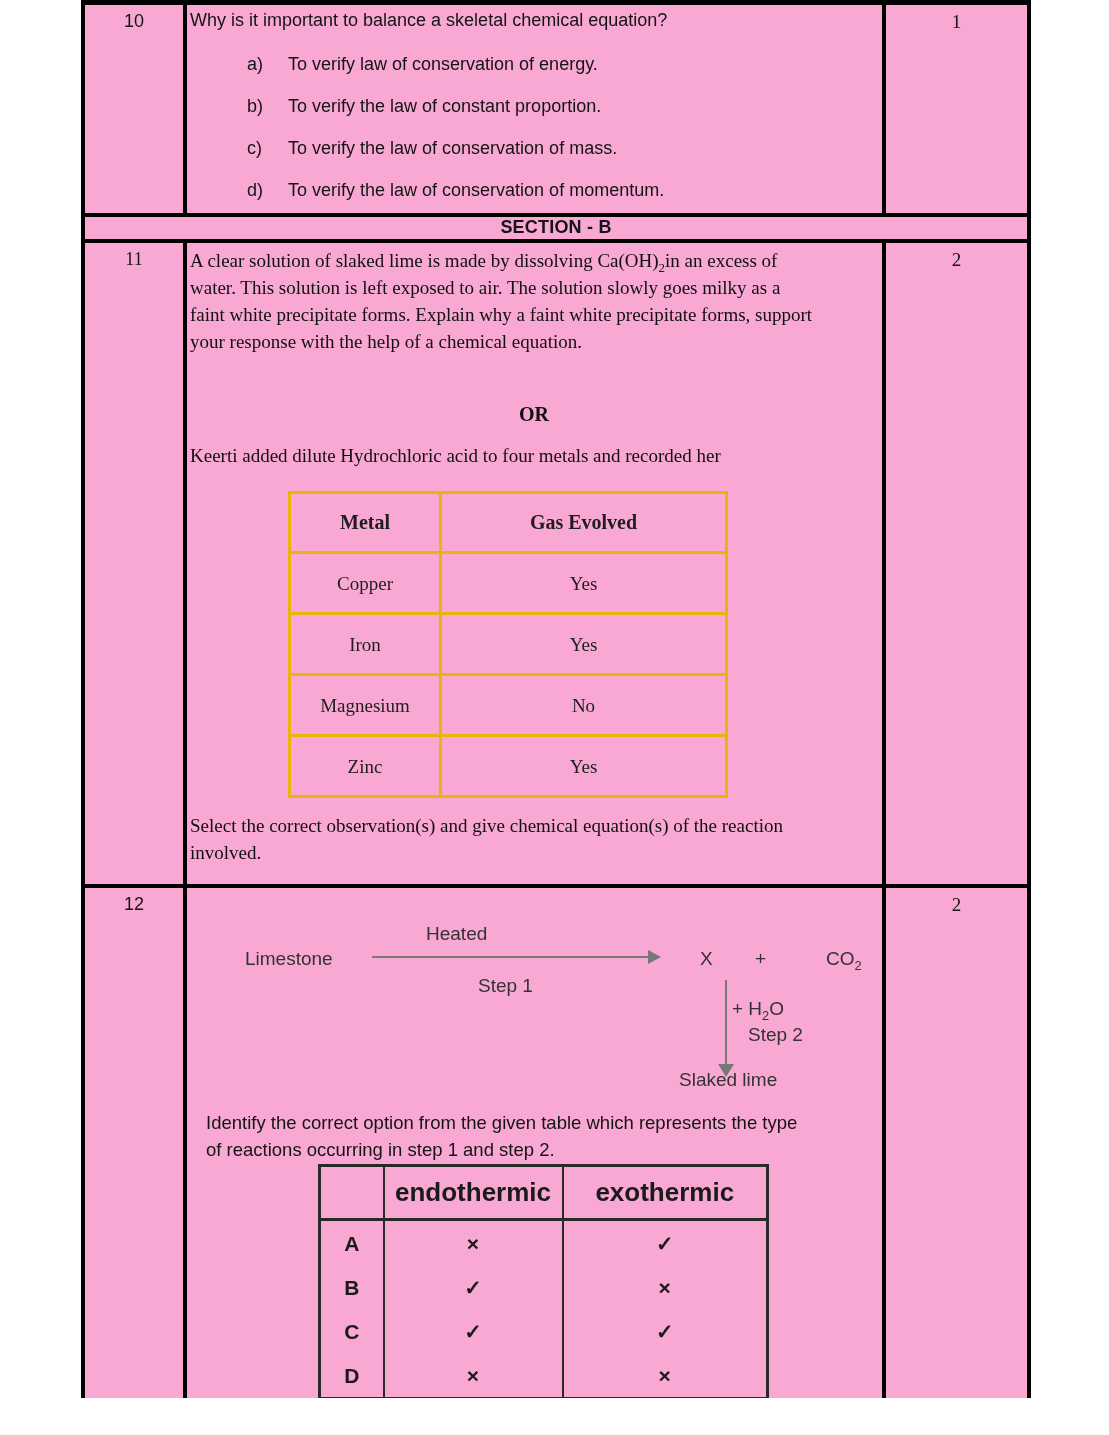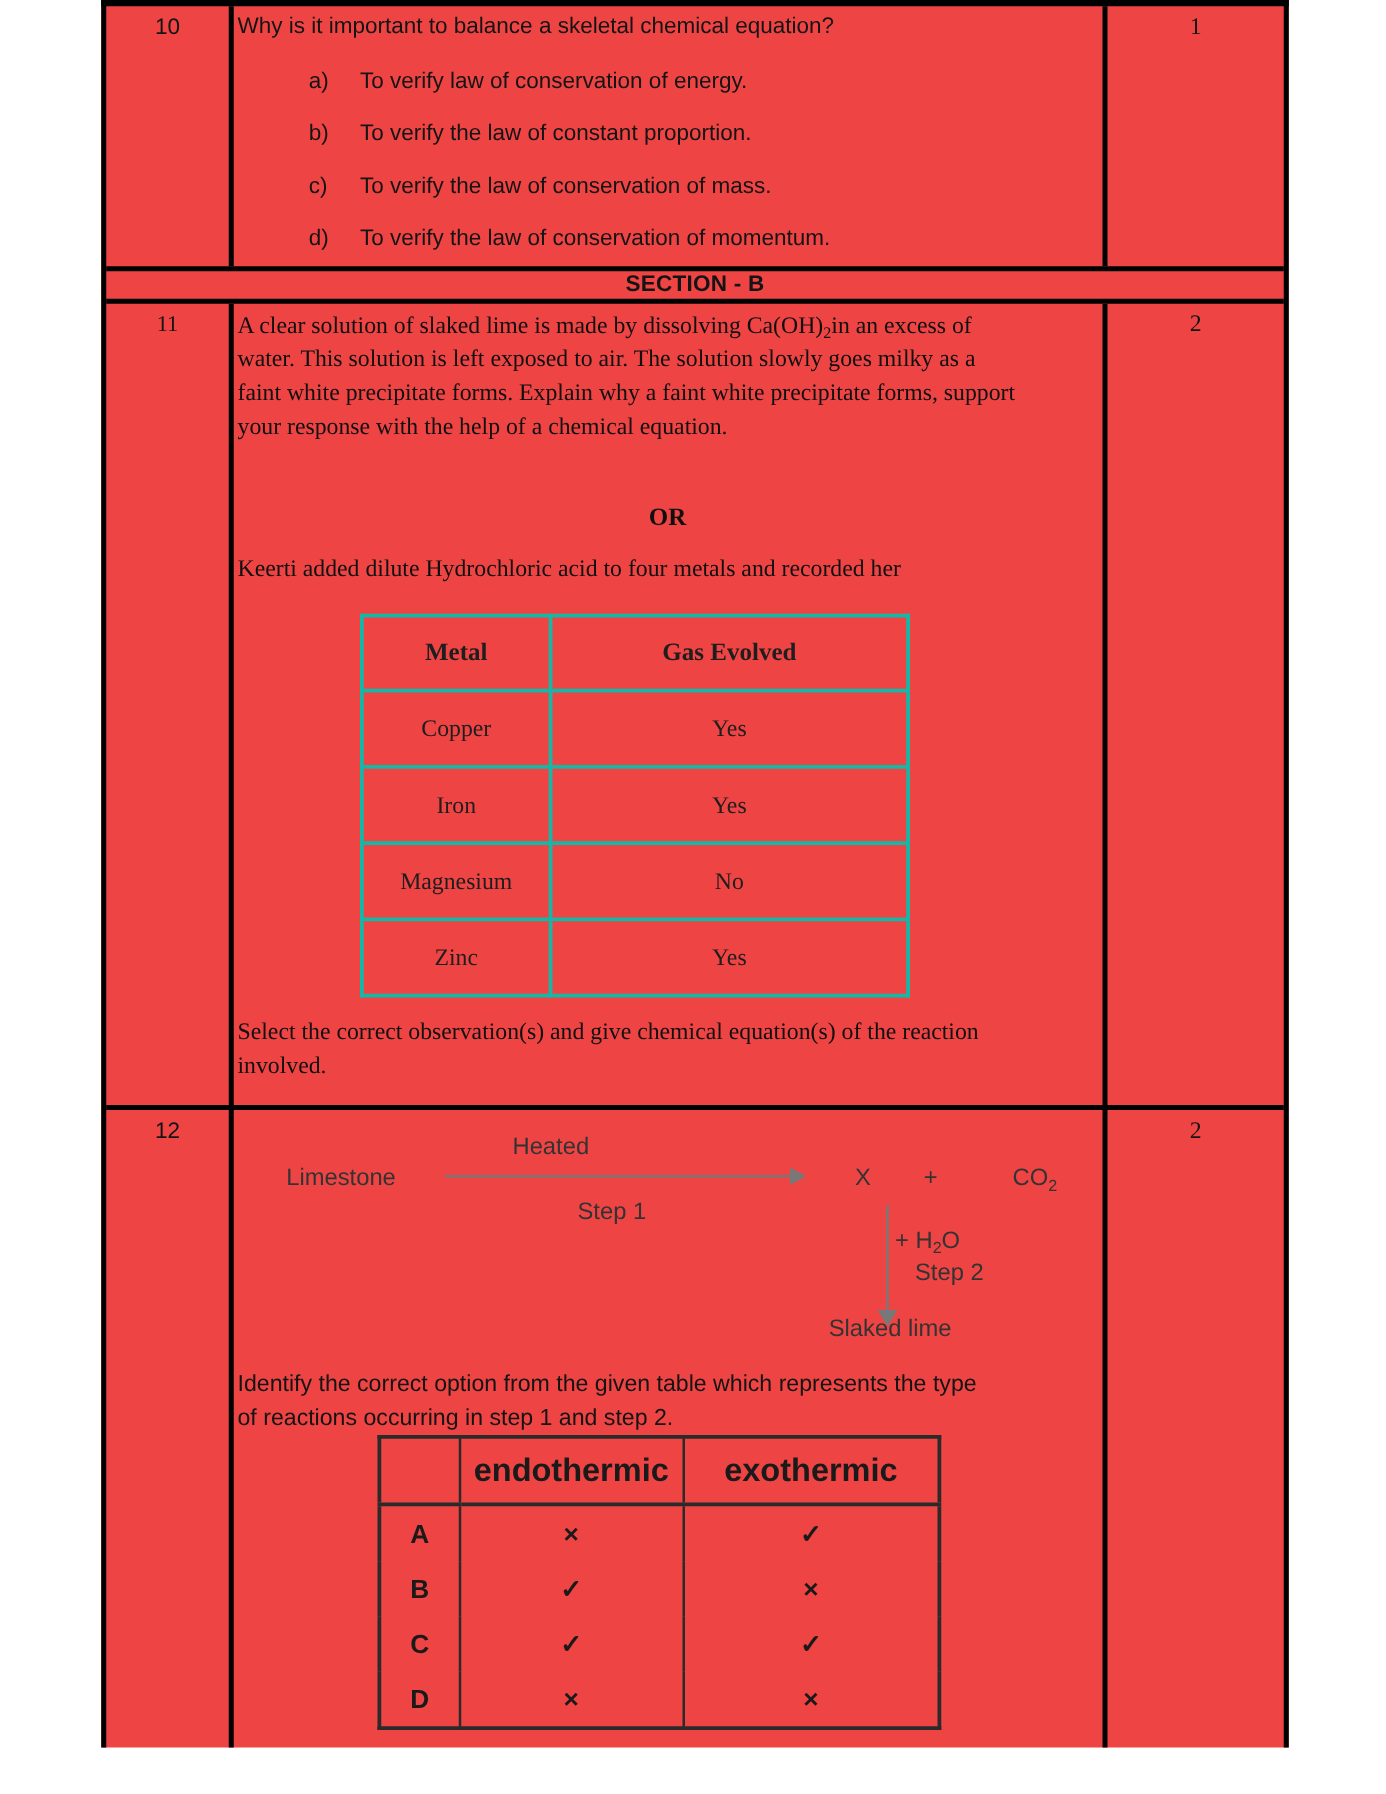--- a/index.html
+++ b/index.html
@@ -11,21 +11,21 @@
     position:relative;
     overflow:hidden;
   }
   .exam-table{
     position:absolute;left:81px;top:0;
     width:950px;height:1398px;
     box-sizing:border-box;
     border-left:4px solid #000;
     border-right:4px solid #000;
     border-top:5px solid #000;
-    background:#ef4444;
+    background:#f9a8d4;
   }
   .row{display:flex;box-sizing:border-box;border-bottom:4px solid #000;}
   .row.last{border-bottom:none;}
   .cell{box-sizing:border-box;}
   .cell.num{
     width:102px;flex:none;
     border-right:4px solid #000;
     text-align:center;padding-top:6px;
     font-size:18px;line-height:20px;
   }
@@ -70,31 +70,31 @@
   }
   .para2{margin-top:14px;}
   table.metal{
     border-collapse:collapse;
     margin:22px 0 0 98px;
     width:440px;table-layout:fixed;
     text-align:center;
     color:#1e1e1e;
   }
   table.metal td,table.metal th{
-    border:3px solid #14b8a6;
+    border:3px solid #eab308;
     font-size:19px;font-weight:normal;
     padding:0;
   }
   table.metal th{font-weight:bold;font-size:20px;height:57px;}
   table.metal td{height:58px;}
   table.metal col.c1{width:151px;}
   .para3{margin-top:14px;}
 
   
-  .q12-body{padding:0;font-size:18.5px;line-height:27px;}
+  .q12-body{padding:16px;font-size:18.5px;line-height:27px;}
   .diagram{
     position:relative;height:195px;margin-top:8px;
     font-size:19px;color:#333;
   }
   .dlabel{position:absolute;white-space:nowrap;}
   .harrow{position:absolute;left:169px;top:44px;width:276px;height:2px;background:#787878;}
   .harrow-head{
     position:absolute;left:445px;top:38px;width:0;height:0;
     border-left:13px solid #787878;
     border-top:7px solid transparent;

